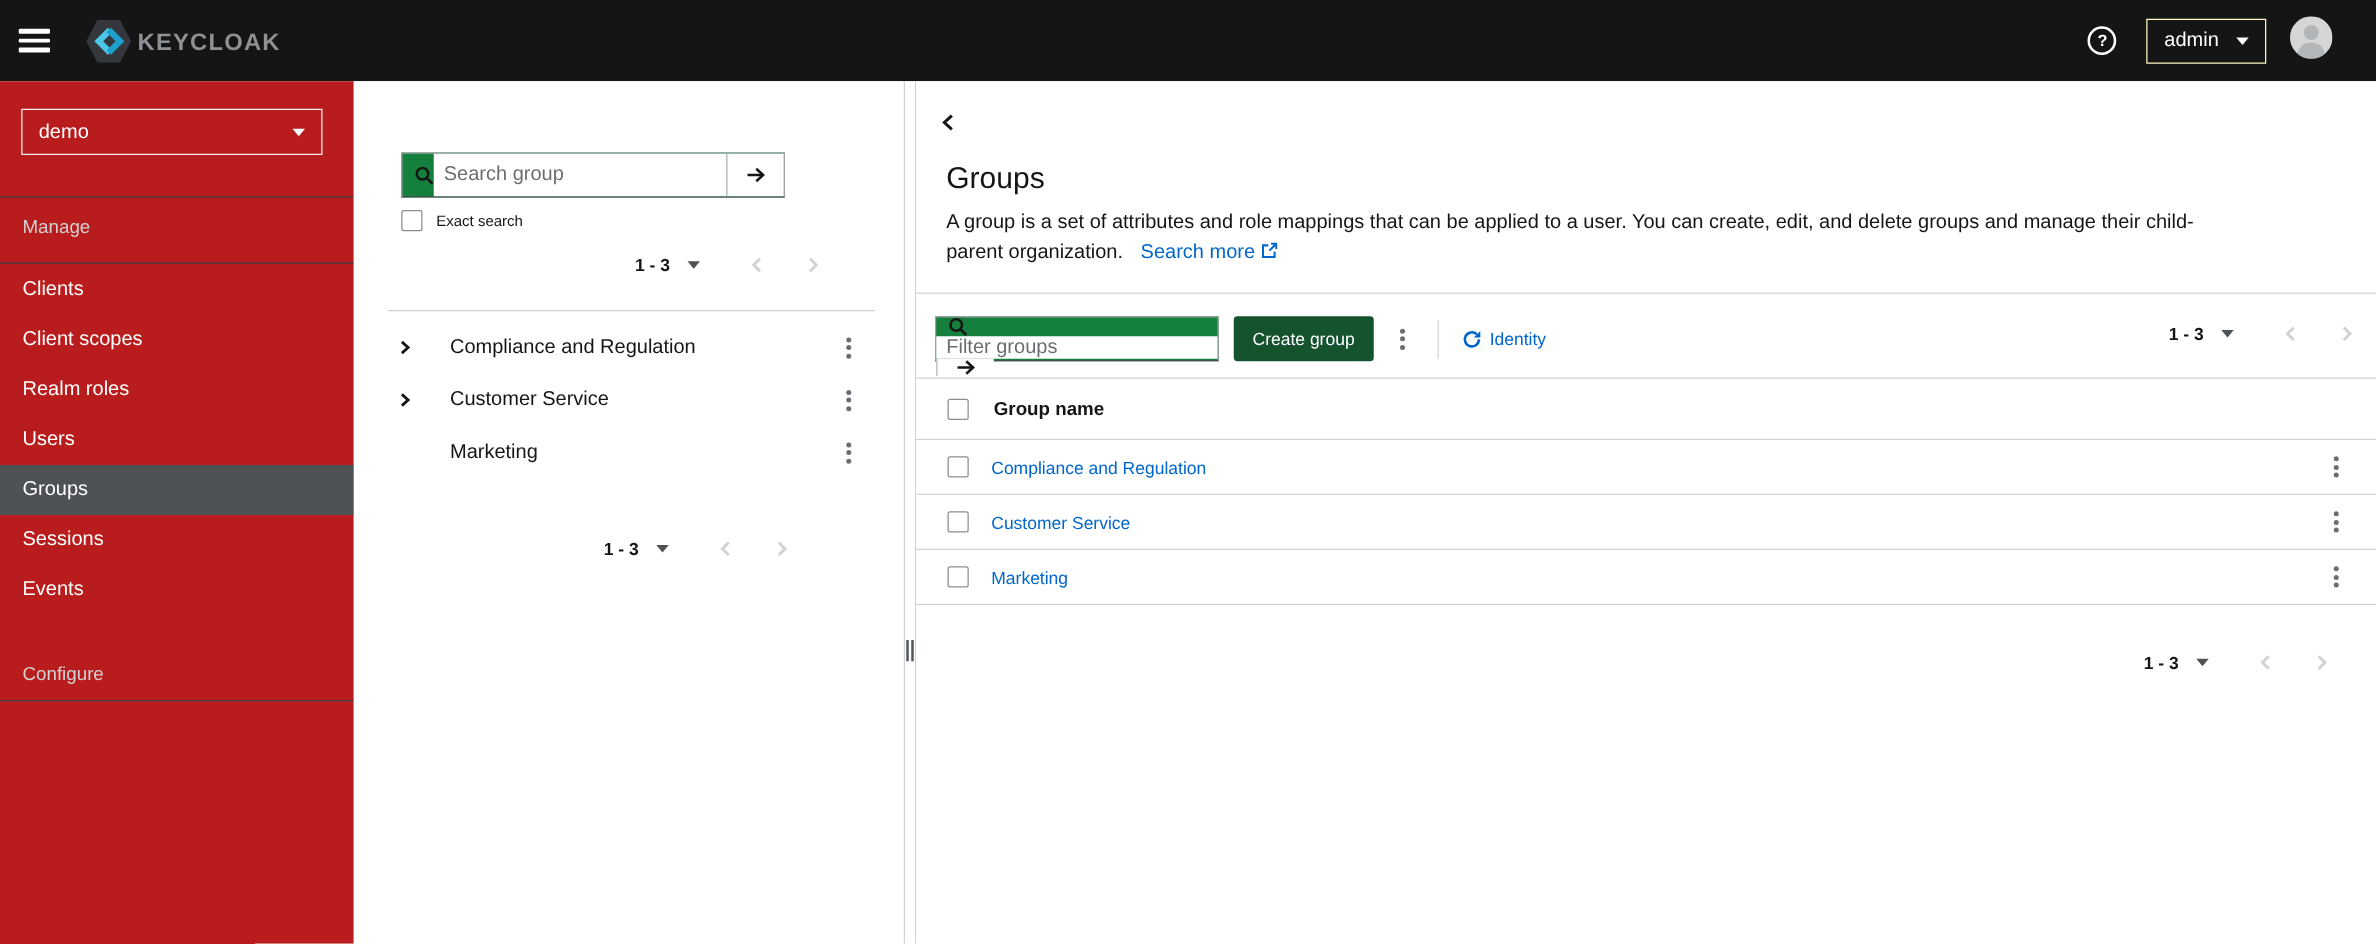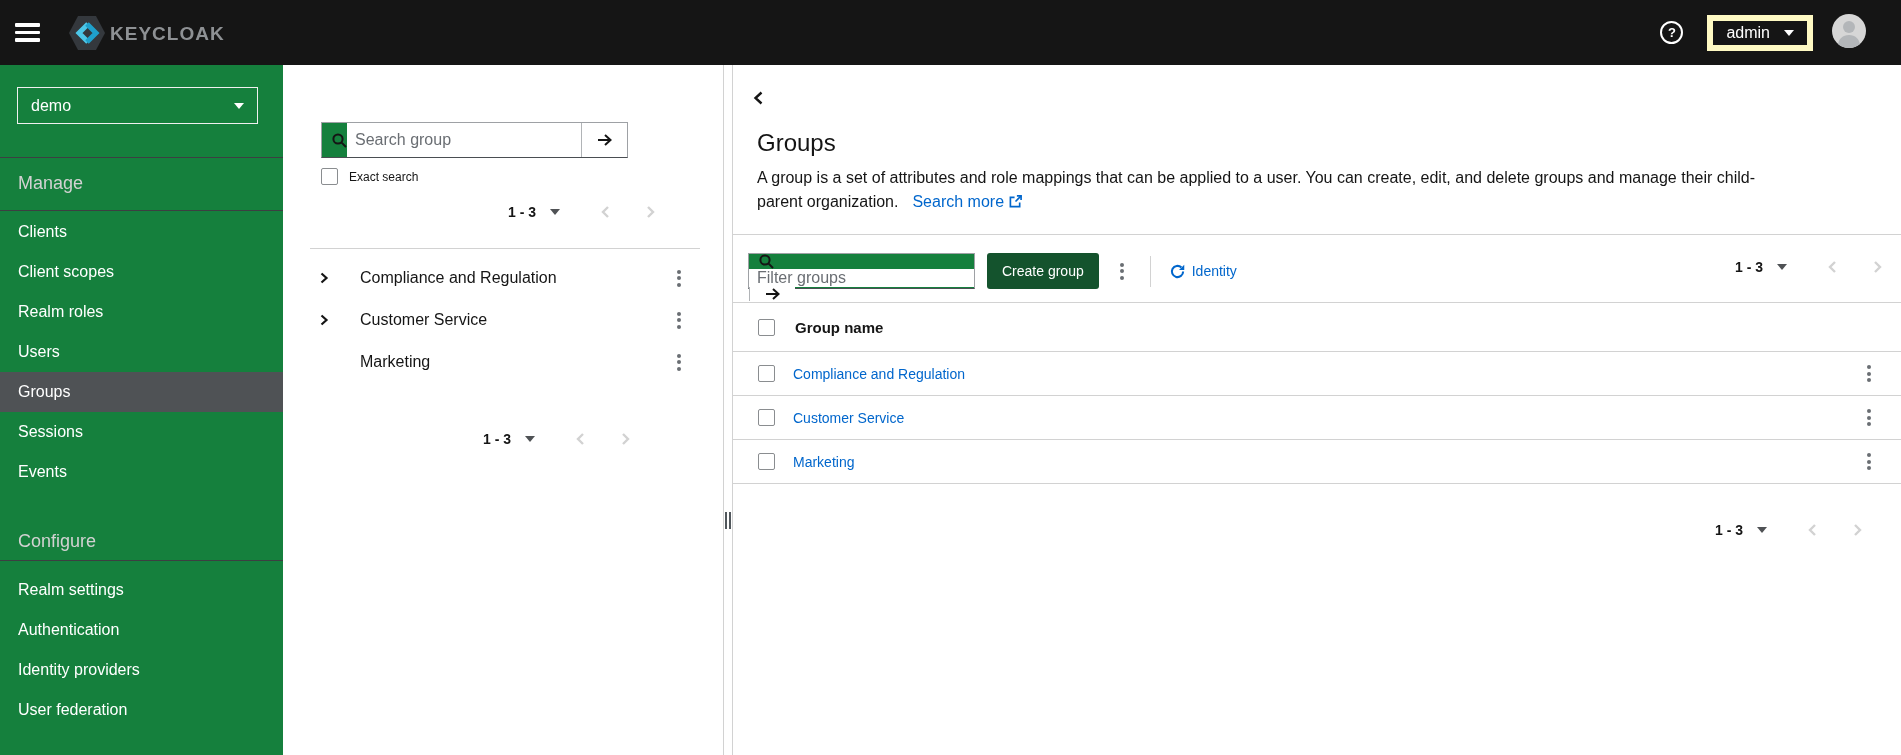--- a/index.html
+++ b/index.html
@@ -14,34 +14,34 @@
     background:#151515; display:flex; align-items:center;
   }
   .hamburger { margin-left:15px; width:25px; height:19px; display:flex; flex-direction:column;
     justify-content:space-between; background:none; border:none; cursor:pointer; }
   .hamburger i { display:block; height:3.6px; background:#fff; border-radius:1px; }
   .brand { margin-left:28px; display:flex; align-items:center; }
   .spacer { flex:1; }
   .help-btn { width:23px; height:23px; border:2px solid #fff; border-radius:50%;
     color:#fff; font-size:13px; font-weight:bold; display:flex; align-items:center;
     justify-content:center; margin-right:24px; background:none; cursor:pointer; }
-  .user-box { height:36px; border:6px solid #fef9c3; color:#fff; font-size:16px;
+  .user-box { height:36px; border:1px solid #fef9c3; color:#fff; font-size:16px;
     display:flex; align-items:center; padding:0 13px; margin-right:19px; cursor:pointer; background:none; }
   .user-box .caret { margin-left:14px; border-top-color:#fff; }
   .avatar { margin-right:35px; cursor:pointer; }
   .caret { width:0; height:0; border-left:5px solid transparent; border-right:5px solid transparent;
     border-top:6px solid #4f5255; display:inline-block; }
   
-  #sidebar { position:absolute; left:0; top:65px; width:283px; height:690px; background:#15803d; }
+  #sidebar { position:absolute; left:0; top:65px; width:283px; height:690px; background:#b91c1c; }
   .realm-select { position:absolute; left:17px; top:22px; width:241px; height:37px;
     border:1px solid #f0f0f0; color:#fff; font-size:16px; display:flex; align-items:center;
     padding:0 13px; background:none; cursor:pointer; }
   .realm-select .caret { margin-left:auto; border-top-color:#fff; }
   .nav-div { position:absolute; left:0; width:283px; border-top:1px solid #3c3f42; }
-  .nav-title { position:absolute; left:18px; font-size:18px; color:#d2d2d2; }
+  .nav-title { position:absolute; left:18px; font-size:15px; color:#d2d2d2; }
   .nav-list { position:absolute; left:0; width:283px; list-style:none; }
   .nav-list li { height:40px; display:flex; align-items:center; padding-left:18px;
     color:#fff; font-size:16px; cursor:pointer; }
   .nav-list li.active { background:#4f5255; }
   
   #tree-panel { position:absolute; left:283px; top:65px; width:440px; height:690px; background:#fff; }
   .input-group { display:flex; align-items:stretch; border:1px solid #9ea1a5;
     border-bottom:1px solid #4a4e52; background:#15803d; }
   .input-group .sicon { display:flex; align-items:center; padding-left:10px; }
   .input-group input { border:none; outline:none; flex:1; font-size:16px; padding:0 8px;
@@ -153,26 +153,20 @@
     <li>Clients</li>
     <li>Client scopes</li>
     <li>Realm roles</li>
     <li>Users</li>
     <li class="active">Groups</li>
     <li>Sessions</li>
     <li>Events</li>
   </ul>
   <div class="nav-title" style="top:466px">Configure</div>
   <div class="nav-div" style="top:495px"></div>
-  <ul class="nav-list" style="top:505px">
-    <li>Realm settings</li>
-    <li>Authentication</li>
-    <li>Identity providers</li>
-    <li>User federation</li>
-  </ul>
 </nav>
 
 <section id="tree-panel">
   <div class="input-group" id="group-search">
     <span class="sicon">
       <svg width="15" height="15" viewBox="0 0 15 15">
           <circle cx="6" cy="6" r="4.6" fill="none" stroke="#151515" stroke-width="2"></circle>
           <line x1="9.6" y1="9.6" x2="14" y2="14" stroke="#151515" stroke-width="2"></line>
         </svg>
     </span>

